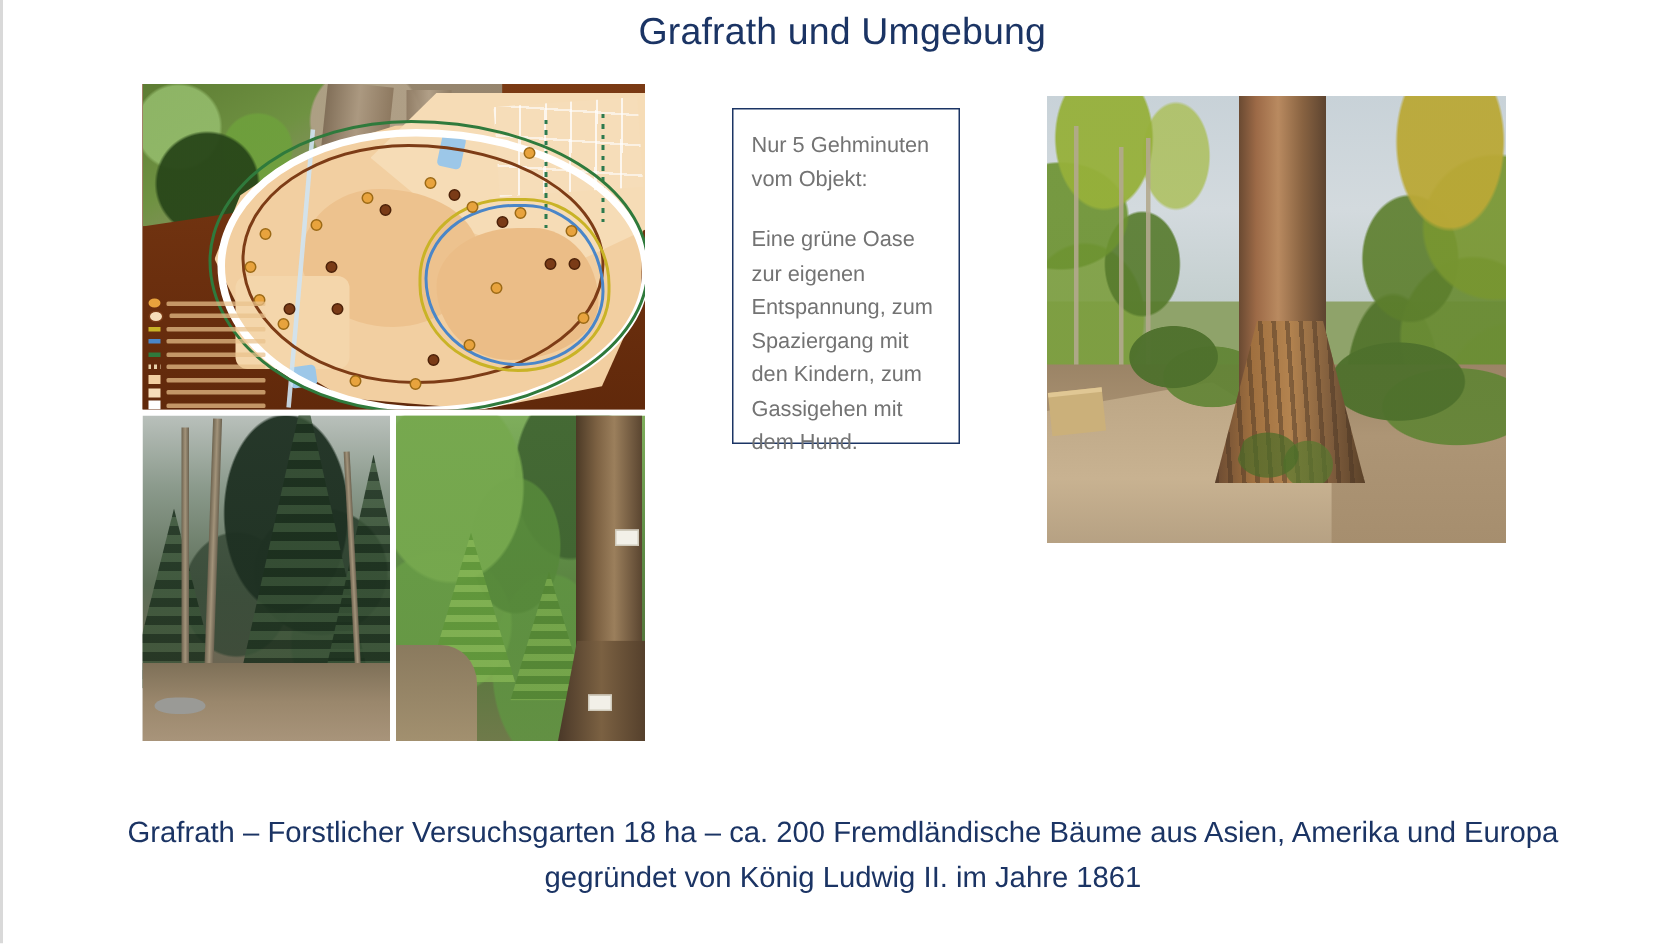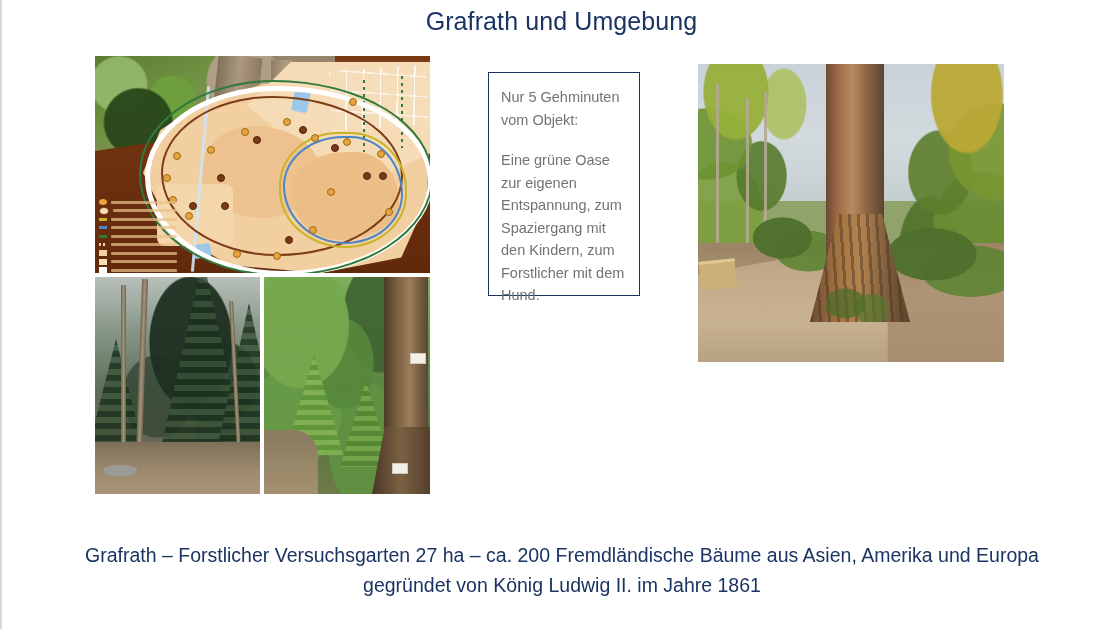--- a/index.html
+++ b/index.html
@@ -448,21 +448,21 @@
     <div class="big-bush" style="left:50px; top:150px; width:86px; height:60px;"></div>
     <div class="big-bush" style="right:-6px; top:160px; width:130px; height:76px;"></div>
     <div class="big-trunk"></div>
     <div class="big-trunk-flare"></div>
     <div class="big-moss"></div>
     <div class="big-bench"></div>
   </div>
 
   <div class="callout">
     <p class="first">Nur 5 Gehminuten vom Objekt:</p>
-    <p class="second">Eine grüne Oase zur eigenen Entspannung, zum Spaziergang mit den Kindern, zum Forstlicher mit dem Hund.</p>
+    <p class="second">Eine grüne Oase zur eigenen Entspannung, zum Spaziergang mit den Kindern, zum Gassigehen mit dem Hund.</p>
   </div>
 
   <div class="caption">
-    <span>Grafrath – Forstlicher Versuchsgarten 27 ha – ca.  200 Fremdländische Bäume aus Asien, Amerika und</span>
+    <span>Grafrath – Forstlicher Versuchsgarten 18 ha – ca.  200 Fremdländische Bäume aus Asien, Amerika und</span>
     <span>Europa gegründet von König Ludwig II. im Jahre 1861</span>
   </div>
 
 </div>
 
 </body></html>

